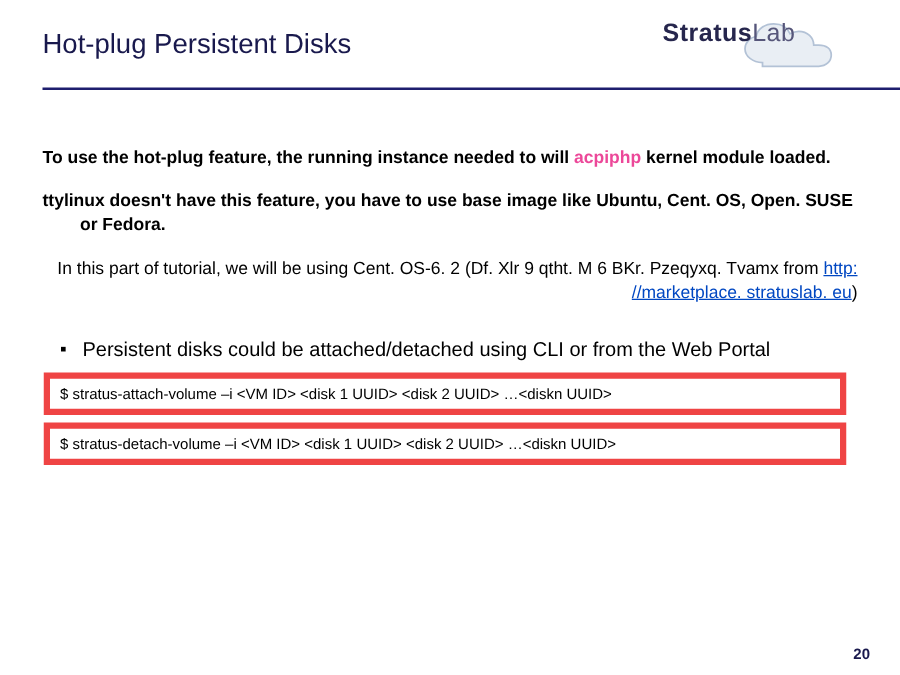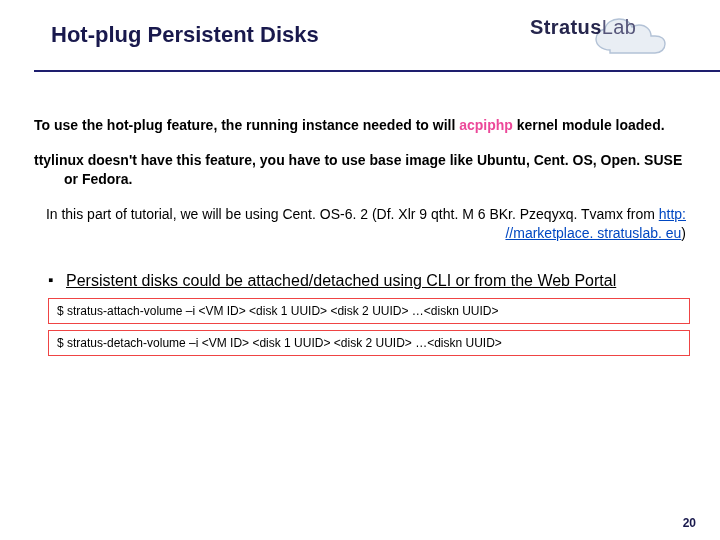--- a/index.html
+++ b/index.html
@@ -1,34 +1,34 @@
 <!DOCTYPE html>
 <html><head>
 <meta charset="utf-8">
 <style>
   * { box-sizing: border-box; margin: 0; padding: 0; }
   html, body { width: 720px; height: 540px; font-family: Arial, Helvetica, sans-serif; background: #fff; color: #000; }
   .slide { position: relative; width: 720px; height: 540px; padding: 16px 34px 0 34px; }
   .header { display: flex; justify-content: space-between; align-items: flex-start; }
-  .title { font-size: 22px; font-weight: bold; color: #19194d; margin-top: 6px; margin-left: 17px; }
+  .title { font-size: 22px; font-weight: normal; color: #19194d; margin-top: 6px; }
   .logo { position: relative; width: 160px; height: 46px; }
   .cloud { position: absolute; right: 0; top: 0; }
   .logotext { position: absolute; left: 4px; top: 0; font-size: 20px; font-weight: 600; color: #26264d; letter-spacing: .4px; }
   .logotext .lab { font-weight: 300; color: #56567a; }
   .rule { margin: 8px -34px 0 0; border: none; border-top: 2px solid #1e1e6e; }
   .body { margin-top: 44px; font-size: 14px; line-height: 1.35; }
   .para { margin-bottom: 16px; }
   .para .hang { display: block; padding-left: 30px; text-indent: -30px; font-weight: bold; }
   .para .hang.normalw { font-weight: normal; text-align: right; }
   .orange { color: #ec4899; }
   .link { color: #0047c2; text-decoration: underline; }
   ul.bullets { list-style: none; margin: 28px 0 0 14px; }
-  ul.bullets > li { position: relative; padding-left: 18px; font-size: 16px; margin-bottom: 6px; text-decoration: underline; }
+  ul.bullets > li { position: relative; padding-left: 18px; font-size: 16px; margin-bottom: 6px; }
   ul.bullets > li::before { content: "\25AA"; position: absolute; left: 0; top: 0; font-size: 15px; color: #000; }
-  .codebox { margin: 4px 0 6px 14px; border: 1px solid #ef4444; background: #fff; padding: 4px 8px; font-size: 12px; font-family: Arial, Helvetica, sans-serif; color: #000; width: 642px; }
+  .codebox { margin: 4px 0 6px 1px; border: 5px solid #ef4444; background: #fff; padding: 4px 8px; font-size: 12px; font-family: Arial, Helvetica, sans-serif; color: #000; width: 642px; }
   .pagenum { position: absolute; right: 24px; bottom: 10px; font-size: 12px; font-weight: bold; color: #19194d; }
 </style>
 </head>
 <body>
 
 <div class="slide">
 
   <div class="header">
     <div class="title">Hot-plug Persistent Disks</div>
     <div class="logo">

